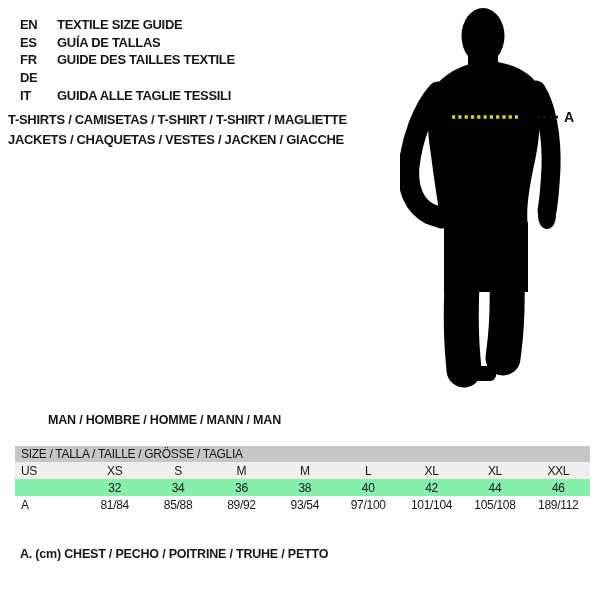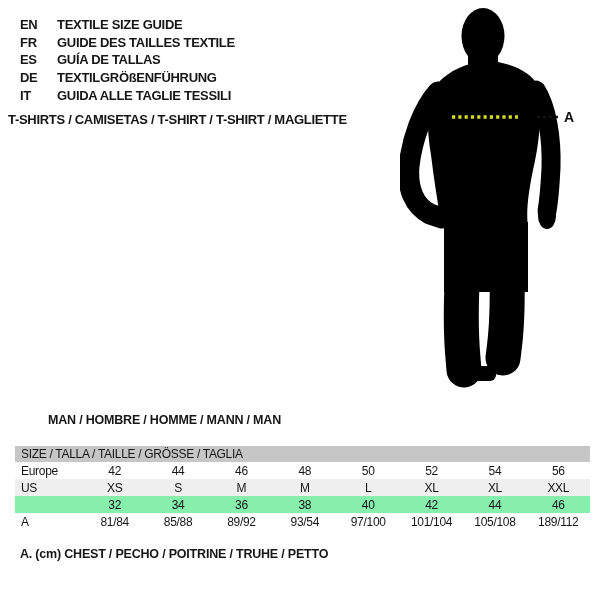--- a/index.html
+++ b/index.html
@@ -36,39 +36,39 @@
 <body>
 
 <div class="screen">
 
   <div class="lang-list">
     <div class="lang-row">
       <span class="lang-code">EN</span>
       <span class="lang-label">TEXTILE SIZE GUIDE</span>
     </div>
     <div class="lang-row">
+      <span class="lang-code">ES</span>
+      <span class="lang-label">GUÍA DE TALLAS</span>
+    </div>
+    <div class="lang-row">
       <span class="lang-code">FR</span>
       <span class="lang-label">GUIDE DES TAILLES TEXTILE</span>
     </div>
     <div class="lang-row">
-      <span class="lang-code">ES</span>
-      <span class="lang-label">GUÍA DE TALLAS</span>
-    </div>
-    <div class="lang-row">
       <span class="lang-code">DE</span>
-      <span class="lang-label">TEXTILGRÖßENFÜHRUNG</span>
     </div>
     <div class="lang-row">
       <span class="lang-code">IT</span>
       <span class="lang-label">GUIDA ALLE TAGLIE TESSILI</span>
     </div>
   </div>
 
   <div class="categories">
     <div class="category-line">T-SHIRTS / CAMISETAS / T-SHIRT / T-SHIRT / MAGLIETTE</div>
+    <div class="category-line">JACKETS / CHAQUETAS / VESTES / JACKEN / GIACCHE</div>
   </div>
 
   <div class="figure-area">
     <svg width="180" height="395" viewBox="0 0 180 395" xmlns="http://www.w3.org/2000/svg">
       <g fill="#000">
 
         <ellipse cx="83" cy="36" rx="21.5" ry="28"></ellipse>
 
         <rect x="68" y="48" width="30" height="26"></rect>
 
@@ -107,31 +107,20 @@
         <col>
         <col>
         <col>
         <col>
         <col>
     </colgroup>
     <tbody>
       <tr class="table-header" style="background:#c6c6c6;">
         <td colspan="9">SIZE / TALLA / TAILLE / GRÖSSE / TAGLIA</td>
       </tr>
-      <tr>
-        <td class="row-label">Europe</td>
-        <td>42</td>
-        <td>44</td>
-        <td>46</td>
-        <td>48</td>
-        <td>50</td>
-        <td>52</td>
-        <td>54</td>
-        <td>56</td>
-      </tr>
       <tr style="background:#efefef;">
         <td class="row-label">US</td>
         <td>XS</td>
         <td>S</td>
         <td>M</td>
         <td>M</td>
         <td>L</td>
         <td>XL</td>
         <td>XL</td>
         <td>XXL</td>

